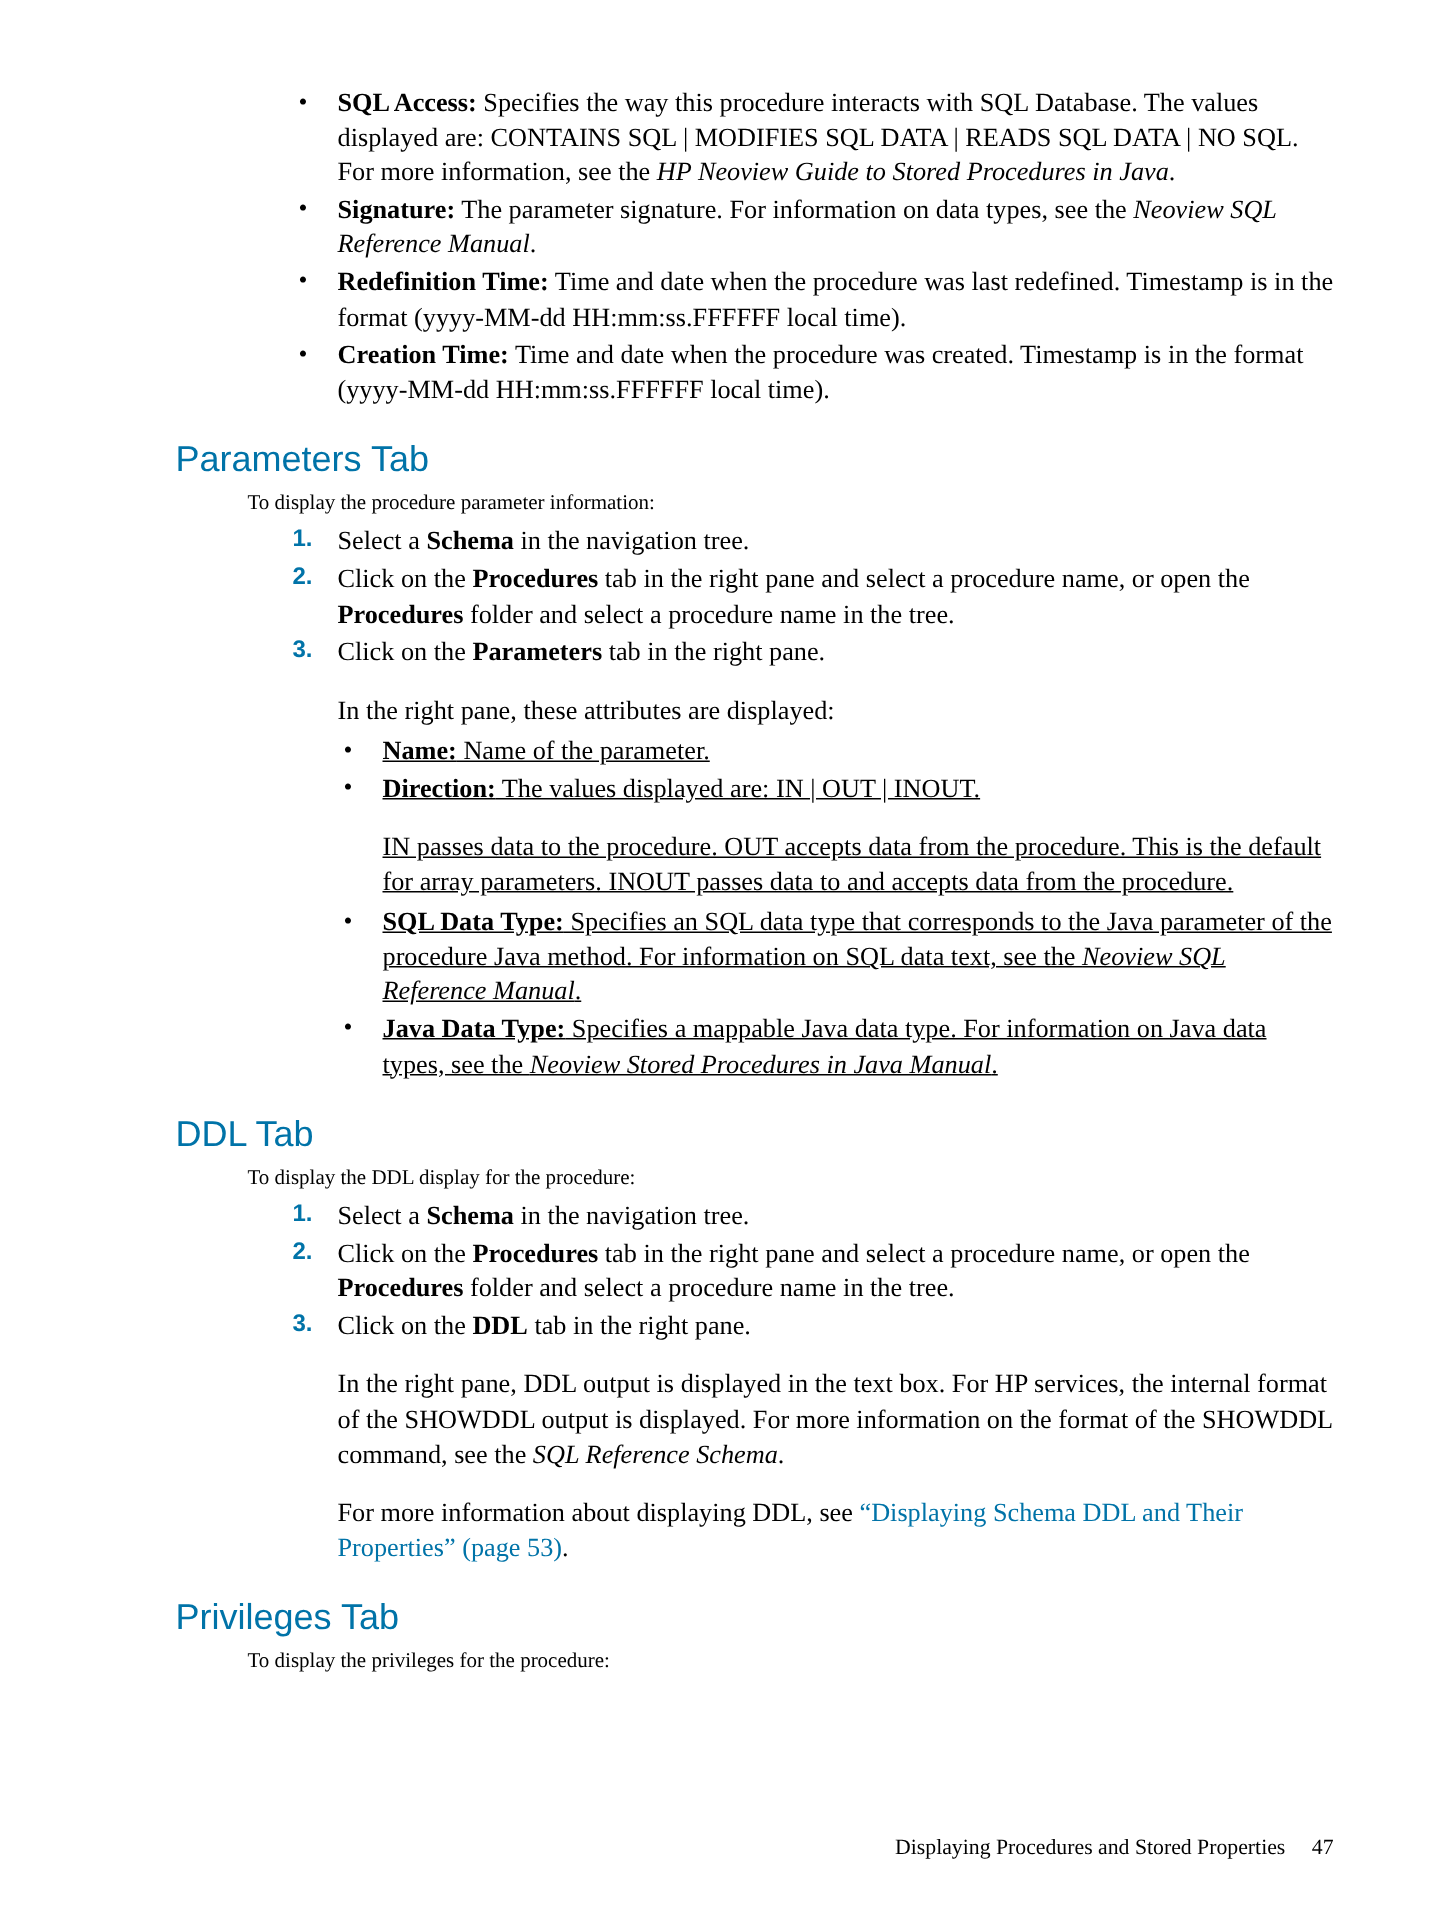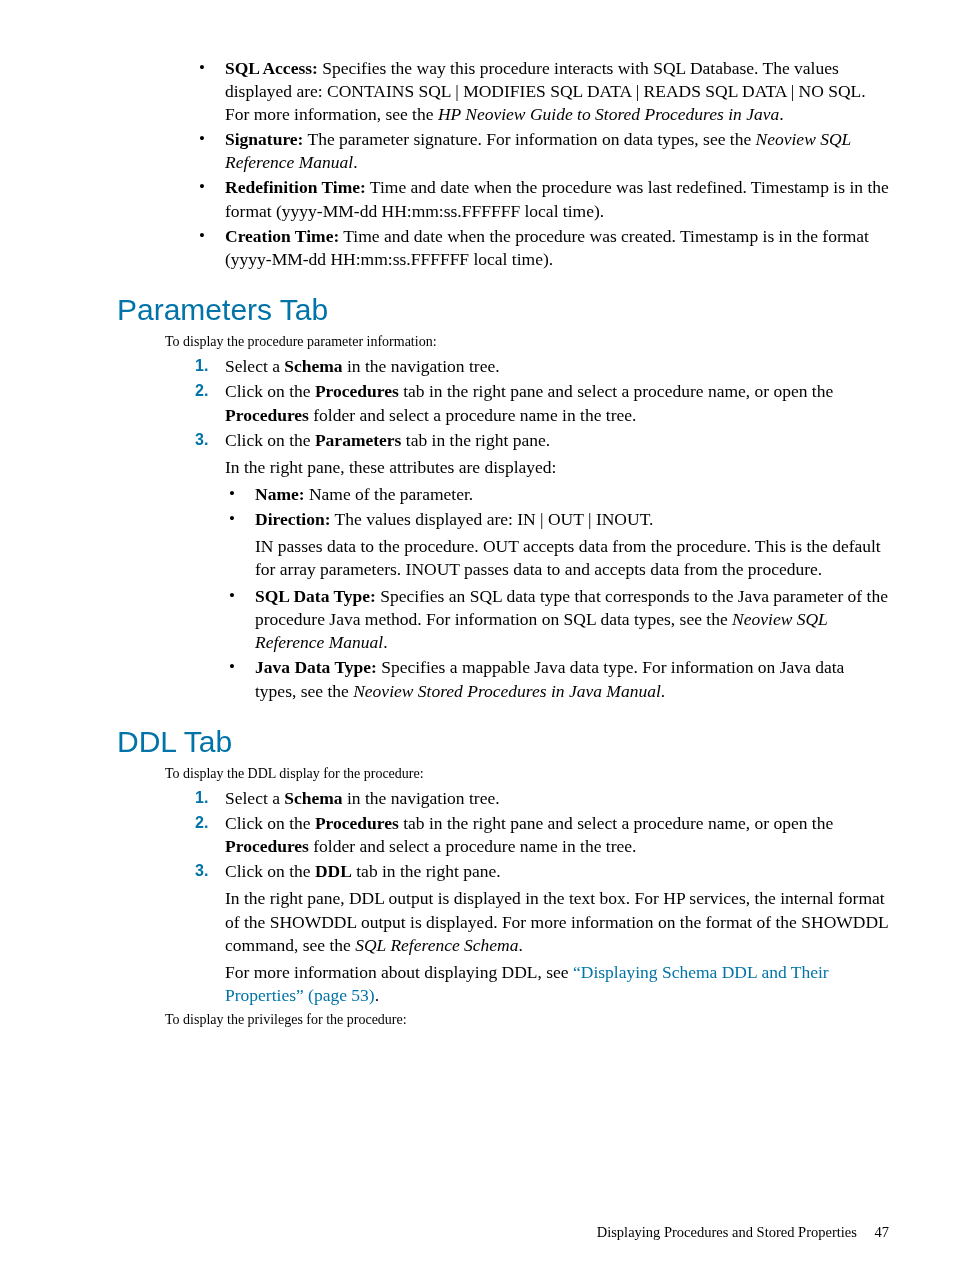--- a/index.html
+++ b/index.html
@@ -16,21 +16,21 @@
     box-sizing: border-box;
     padding: 55px 65px 40px 65px;
   }
   .content {
     margin-left: 52px;
   }
   .heading {
     font-family: "Segoe UI Light", "Segoe UI", "Helvetica Neue", Arial, sans-serif;
     font-weight: 300;
     color: #0073a8;
-    font-size: 30px;
+    font-size: 24px;
     margin: 22px 0 6px 0;
   }
   .body-para {
     font-size: 14px;
     line-height: 1.32;
     margin: 4px 0 4px 48px;
   }
   ul.bullets {
     list-style: none;
     padding: 0;
@@ -47,20 +47,21 @@
     content: "•";
     position: absolute;
     left: 4px;
     top: 0;
     font-size: 17px;
   }
   ul.sub-bullets {
     list-style: none;
     padding: 0;
     margin: 0 0 0 108px;
+    text-decoration: underline;
   }
   ul.sub-bullets > li {
     position: relative;
     font-size: 17.5px;
     line-height: 1.32;
     padding-left: 30px;
     margin: 2px 0;
   }
   ul.sub-bullets > li::before {
     content: "•";
@@ -88,21 +89,21 @@
     position: absolute;
     left: 0;
     top: 0;
     color: #0073a8;
     font-weight: bold;
     font-family: "Segoe UI", "Helvetica Neue", Arial, sans-serif;
     font-size: 16px;
   }
   .step-body,
   .sub-body {
-    margin-top: 4px;
+    margin-top: 16px;
     margin-bottom: 4px;
   }
   b { font-weight: bold; }
   i, .ital { font-style: italic; }
   .link { color: #0073a8; }
   .footer {
     position: absolute;
     bottom: 30px;
     right: 65px;
     font-size: 14.5px;
@@ -149,21 +150,21 @@
 
     <ul class="sub-bullets">
       <li>
         <b>Name:</b><span> Name of the parameter.</span>
       </li>
       <li>
         <b>Direction:</b><span> The values displayed are: IN | OUT | INOUT.</span>
         <div class="sub-body">IN passes data to the procedure. OUT accepts data from the procedure. This is the default for array parameters. INOUT passes data to and accepts data from the procedure.</div>
       </li>
       <li>
-        <b>SQL Data Type:</b><span> Specifies an SQL data type that corresponds to the Java parameter of the procedure Java method. For information on SQL data types, see the </span><i>Neoview SQL Reference Manual</i><span>.</span>
+        <b>SQL Data Type:</b><span> Specifies an SQL data type that corresponds to the Java parameter of the procedure Java method. For information on SQL data text, see the </span><i>Neoview SQL Reference Manual</i><span>.</span>
       </li>
       <li>
         <b>Java Data Type:</b><span> Specifies a mappable Java data type. For information on Java data types, see the </span><i>Neoview Stored Procedures in Java Manual</i><span>.</span>
       </li>
     </ul>
 
     <div class="heading">DDL Tab</div>
     <div class="body-para">To display the DDL display for the procedure:</div>
 
     <ol class="steps">
@@ -177,20 +178,21 @@
         <span>Click on the </span><b>DDL</b><span> tab in the right pane.</span>
         <div class="step-body">
           <span>In the right pane, DDL output is displayed in the text box. For HP services, the internal format of the SHOWDDL output is displayed. For more information on the format of the SHOWDDL command, see the </span><i>SQL Reference Schema</i><span>.</span>
         </div>
         <div class="step-body">
           <span>For more information about displaying DDL, see </span><span class="link">“Displaying Schema DDL and Their Properties” (page 53)</span><span>.</span>
         </div>
       </li>
     </ol>
 
+    <div class="heading">Privileges Tab</div>
     <div class="body-para">To display the privileges for the procedure:</div>
 
   </div>
 
   <div class="footer">
     <span>Displaying Procedures and Stored Properties</span>
     <span class="footer-pn">47</span>
   </div>
 </div>
 

